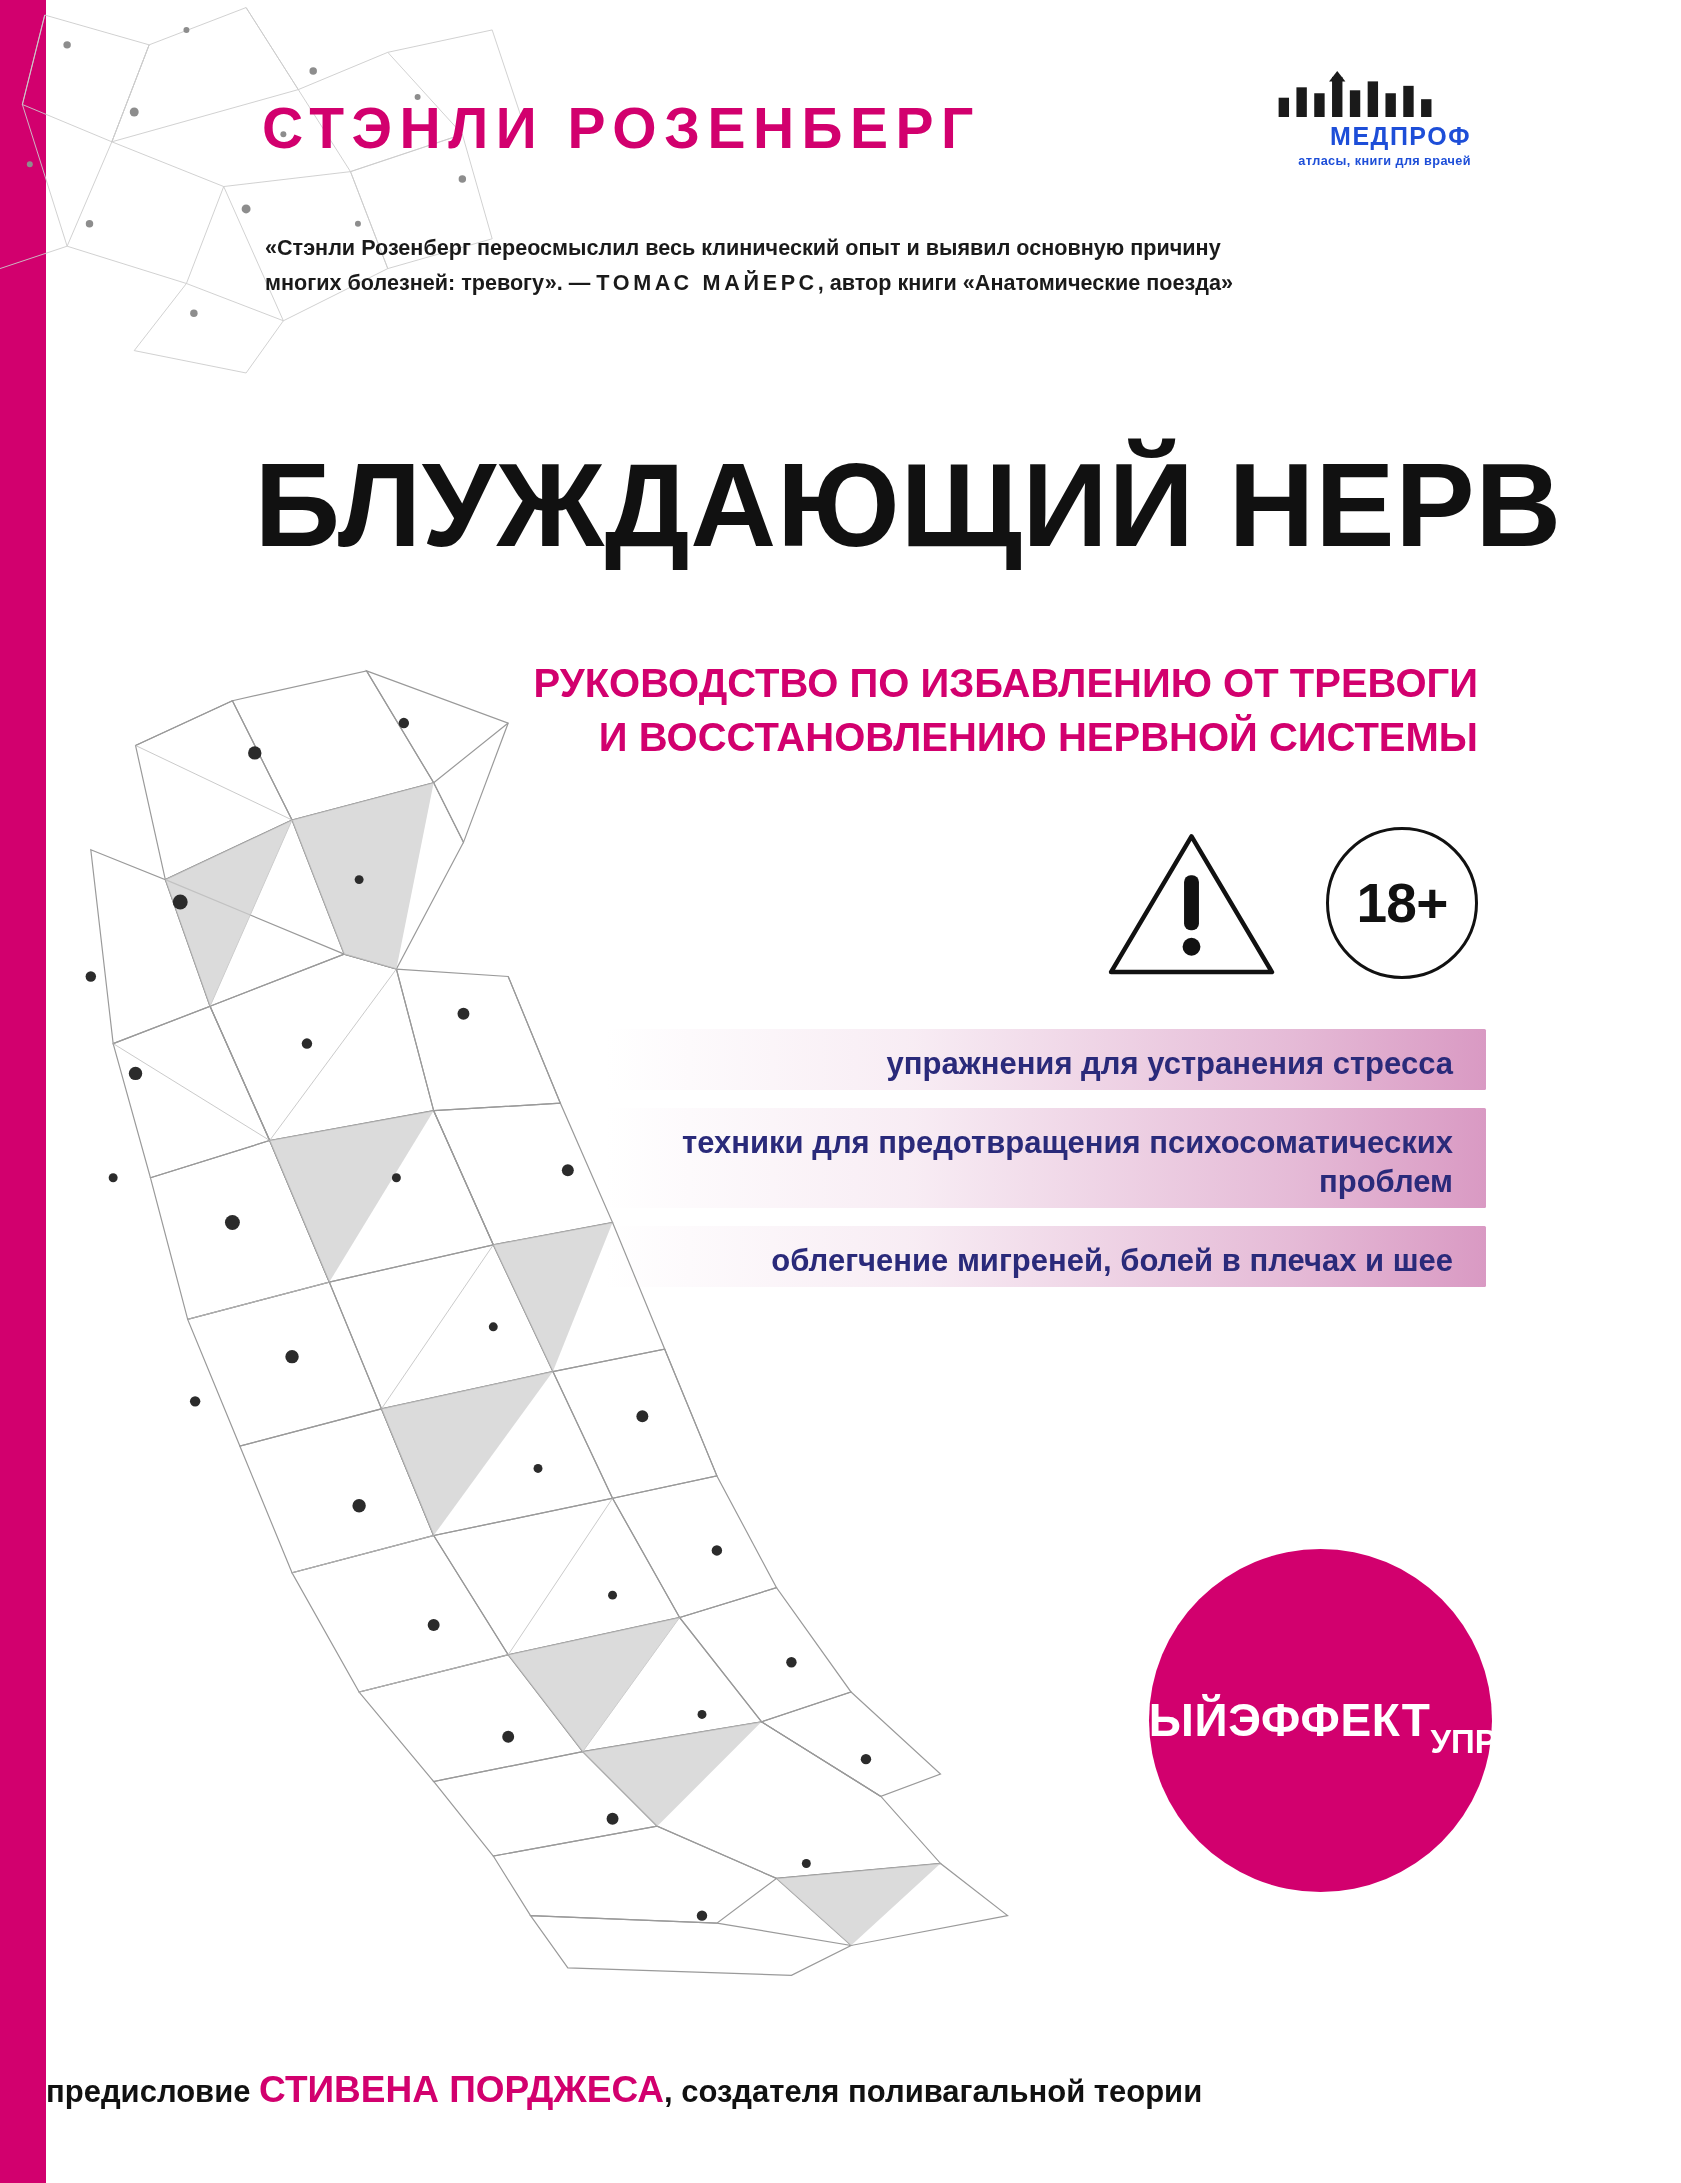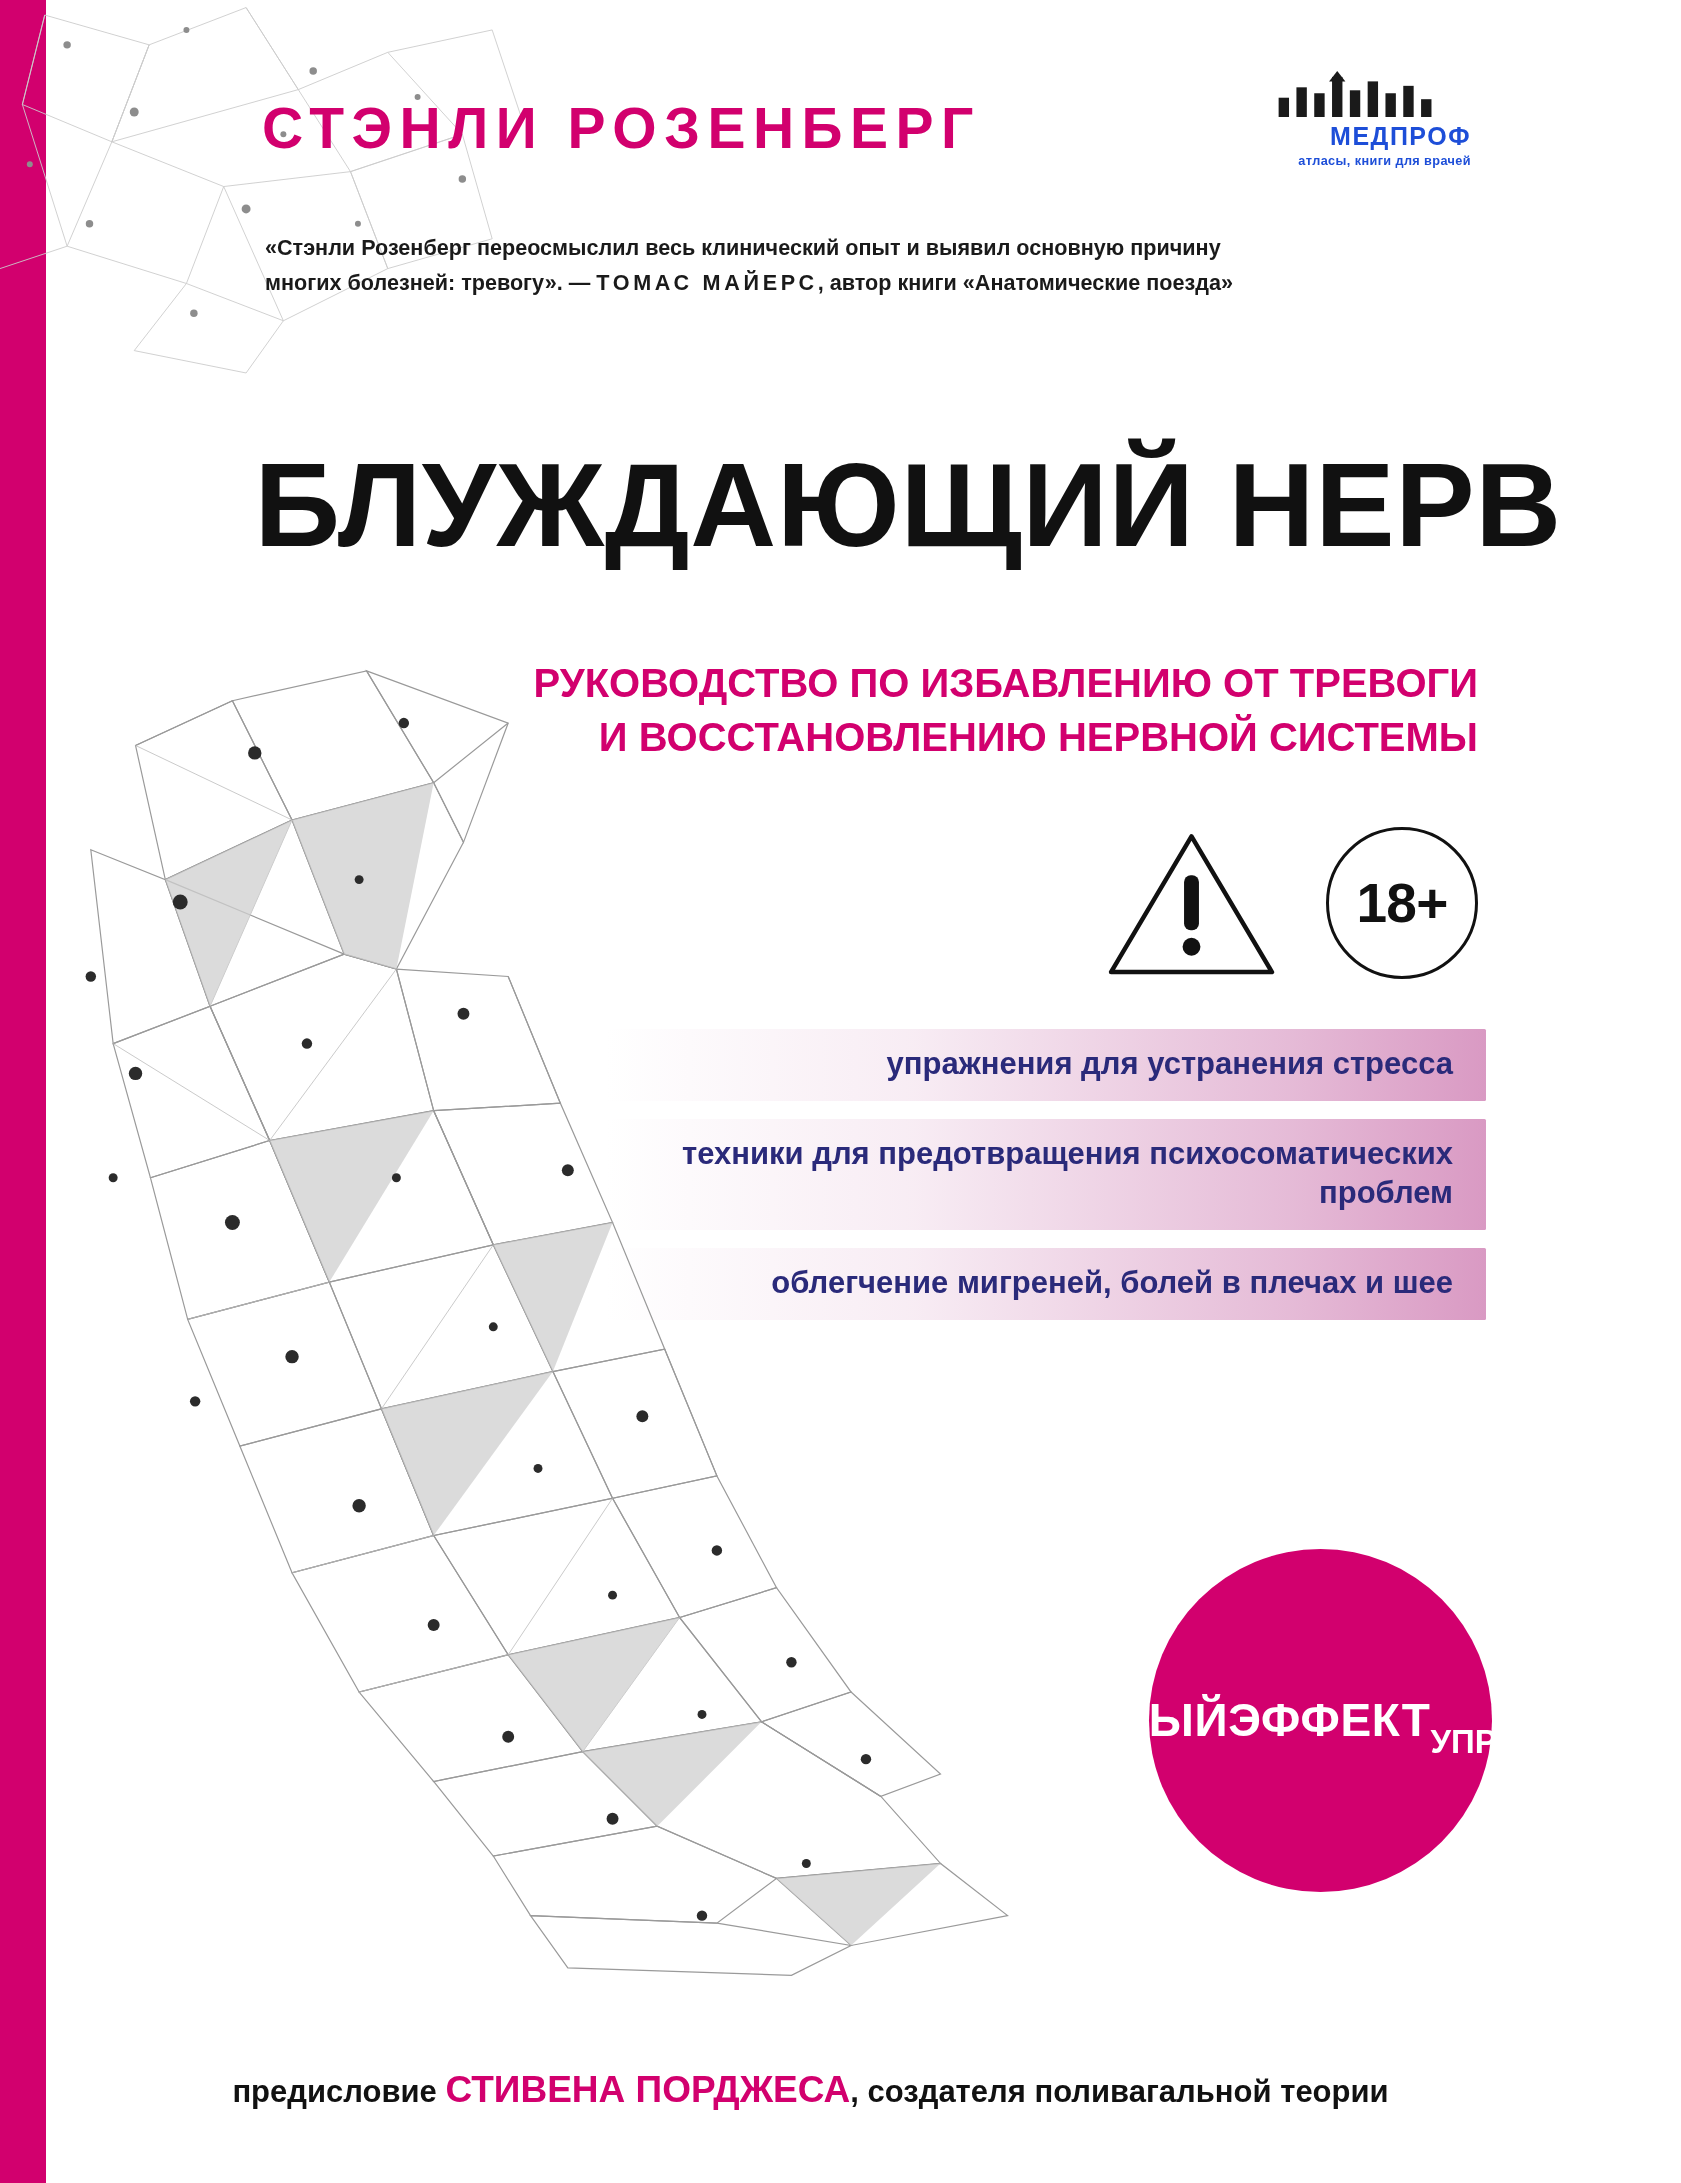--- a/index.html
+++ b/index.html
@@ -152,21 +152,21 @@
 
   
   .features {
     position: absolute;
     right: 89px;
     top: 1029px;
     width: 880px;
   }
   .feature {
     margin-bottom: 18px;
-    padding: 15px 33px 17px 45px;
+    padding: 15px 33px 6px 45px;
     text-align: right;
     font-size: 31px;
     font-weight: bold;
     line-height: 1.28;
     color: #2a2a7a;
     background: linear-gradient(to right, rgba(226,181,211,0) 0%, rgba(226,181,211,0.25) 35%, rgba(219,160,199,0.72) 78%, rgba(214,145,190,0.92) 100%);
     border-radius: 1.5px;
   }
 
   
@@ -196,21 +196,21 @@
     font-weight: bold;
     margin-top: 7.5px;
   }
 
   
   .foreword {
     position: absolute;
     left: 46px;
     right: 0;
     bottom: 72px;
-    text-align: center;
+    text-align: left;
     font-size: 31px;
     font-weight: bold;
     color: #111111;
     white-space: nowrap;
   }
   .foreword .hl {
     color: #d2006e;
     font-size: 37px;
   }
 

